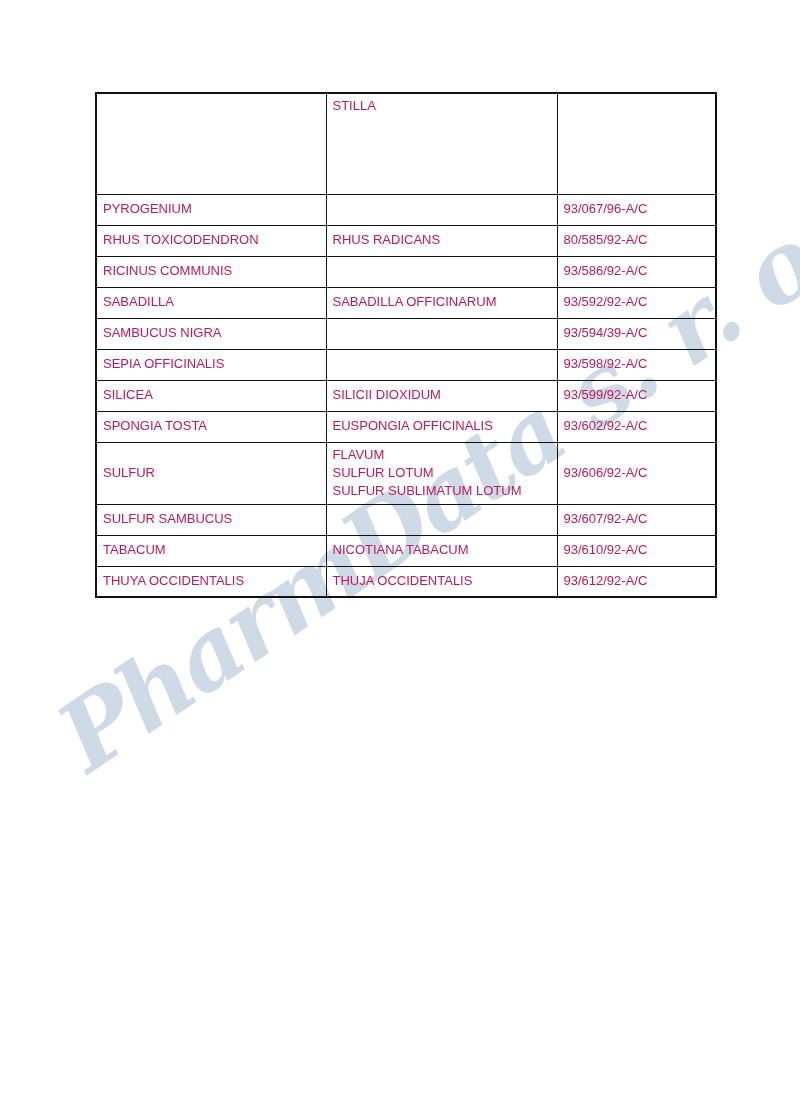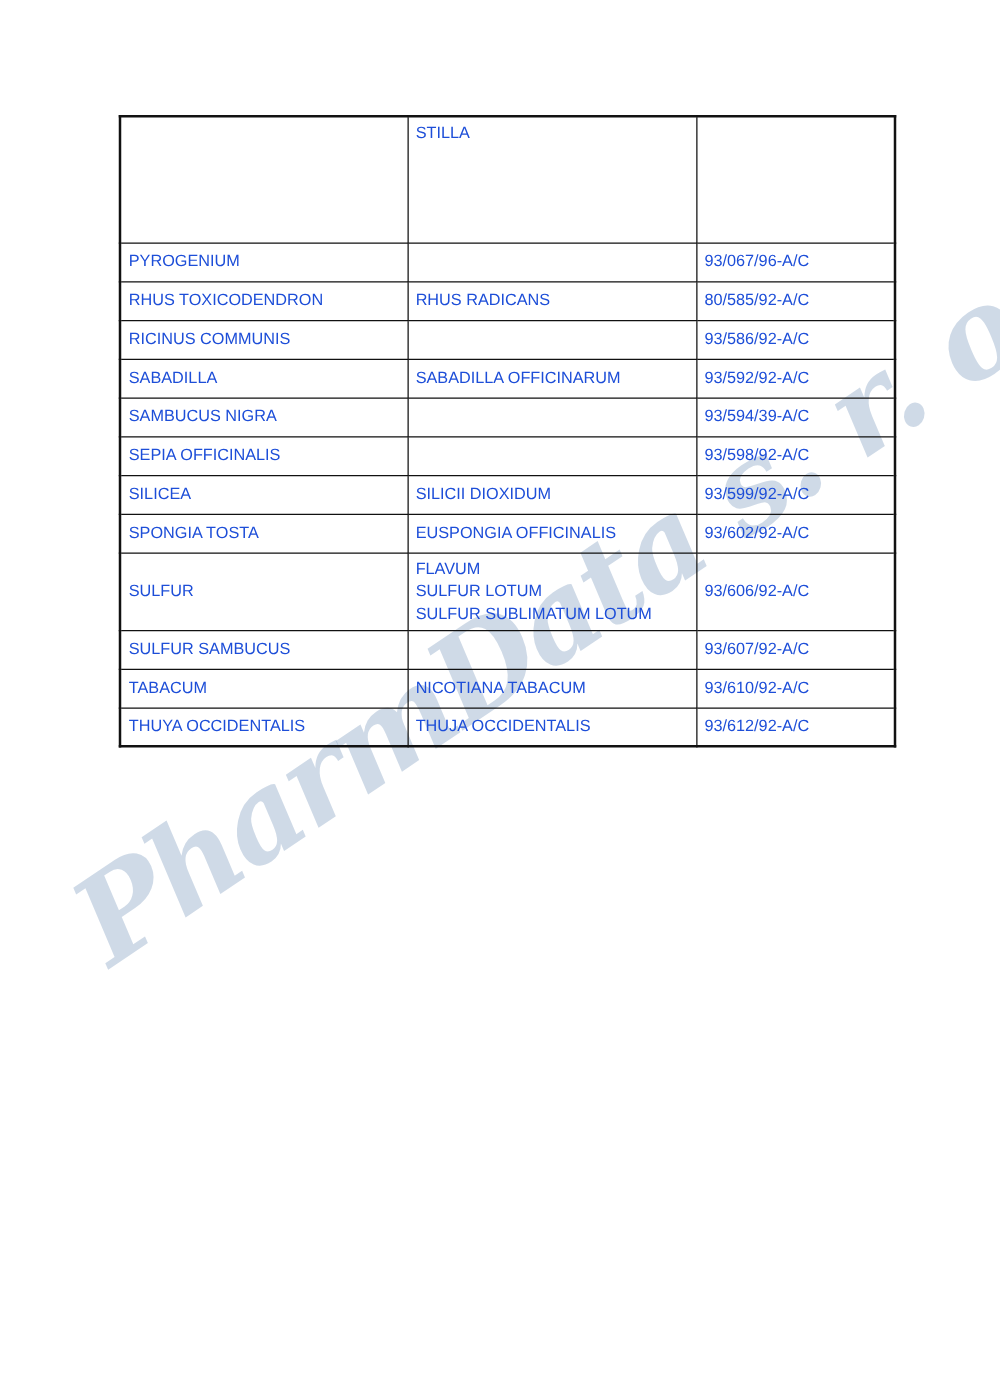--- a/index.html
+++ b/index.html
@@ -42,21 +42,21 @@
     z-index: 2;
     background: transparent;
     border: 2px solid #111111;
   }
   table.remedies td {
     border: 1.5px solid #111111;
     vertical-align: middle;
     padding: 3px 6px 4px 6px;
     font-size: 13px;
     line-height: 18px;
-    color: #1d4ed8;
+    color: #be185d;
     overflow: hidden;
   }
   table.remedies tr { height: 31px; }
   table.remedies tr.first-row { height: 101px; }
   table.remedies tr.first-row td { vertical-align: top; }
   td.col-name { font-weight: normal; }
   td.col-syn .syn-line { display: block; }
   td.col-code { letter-spacing: 0; }
 </style>
 </head>

